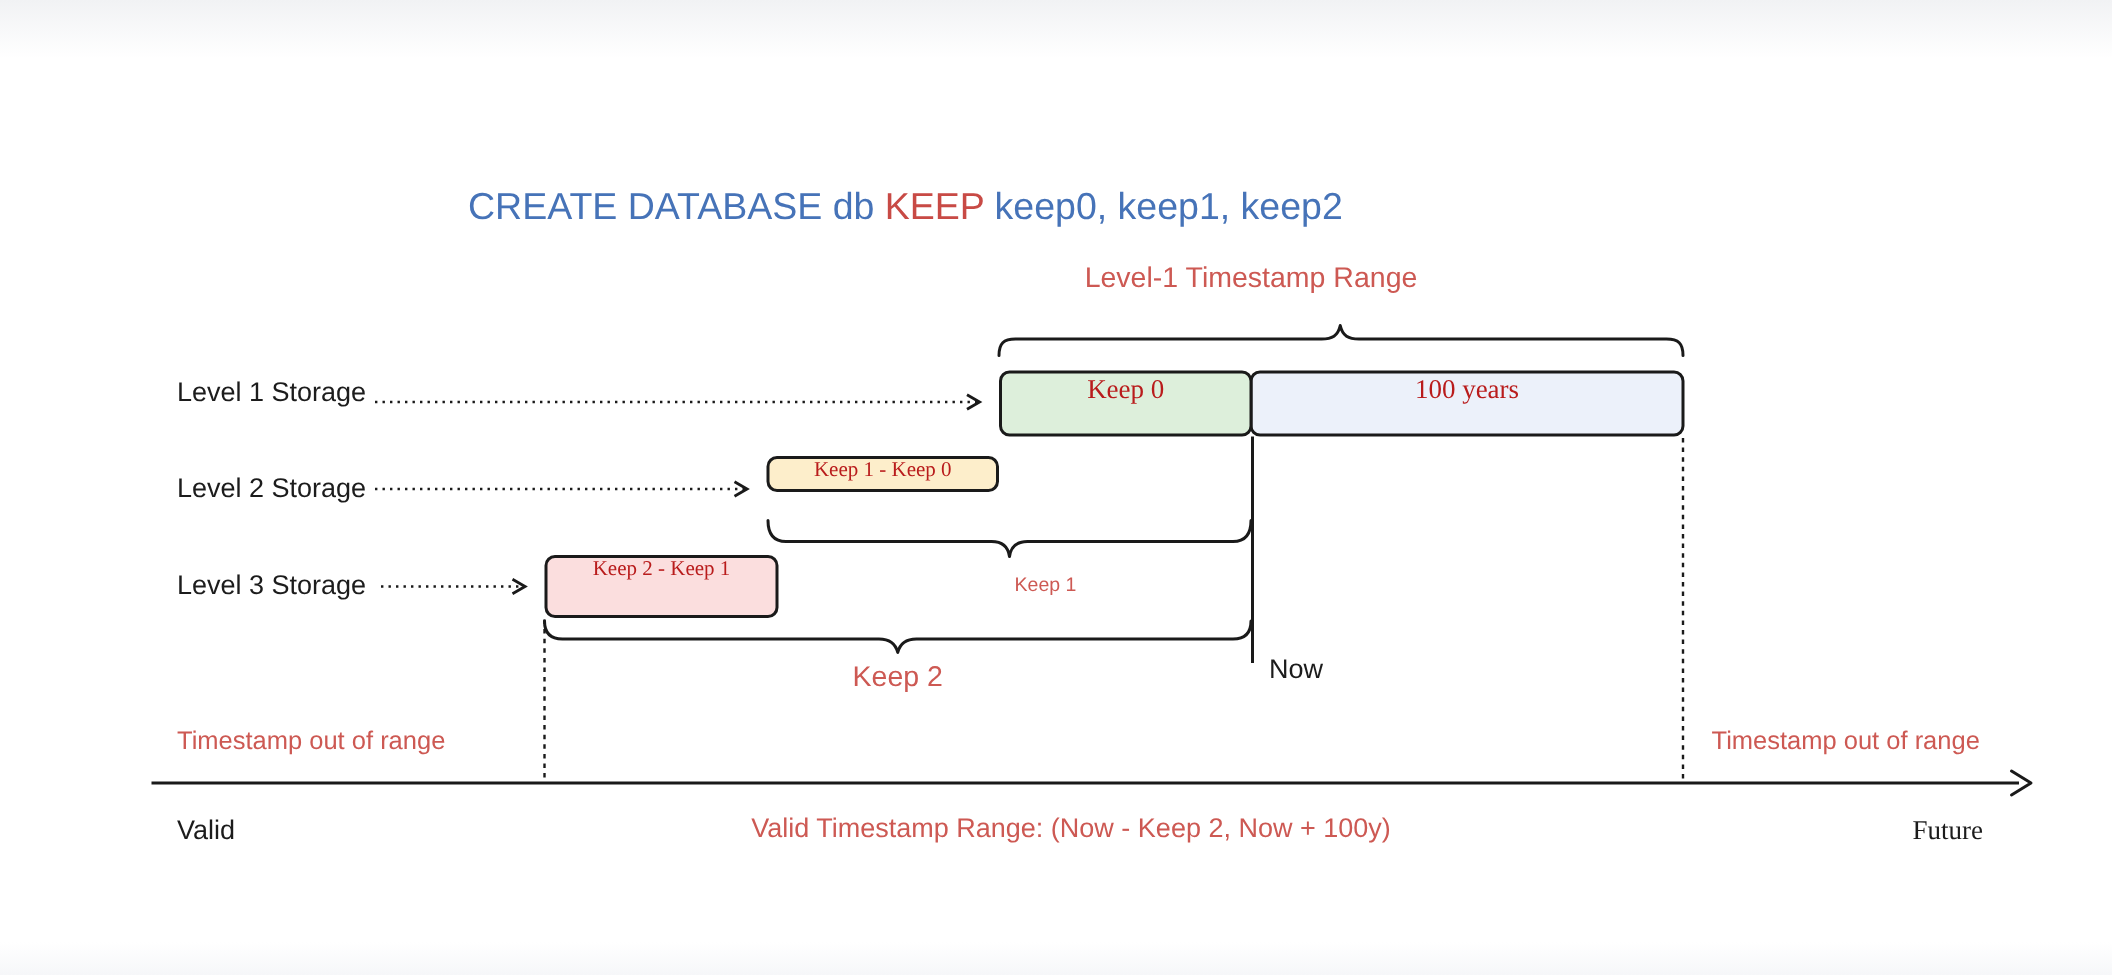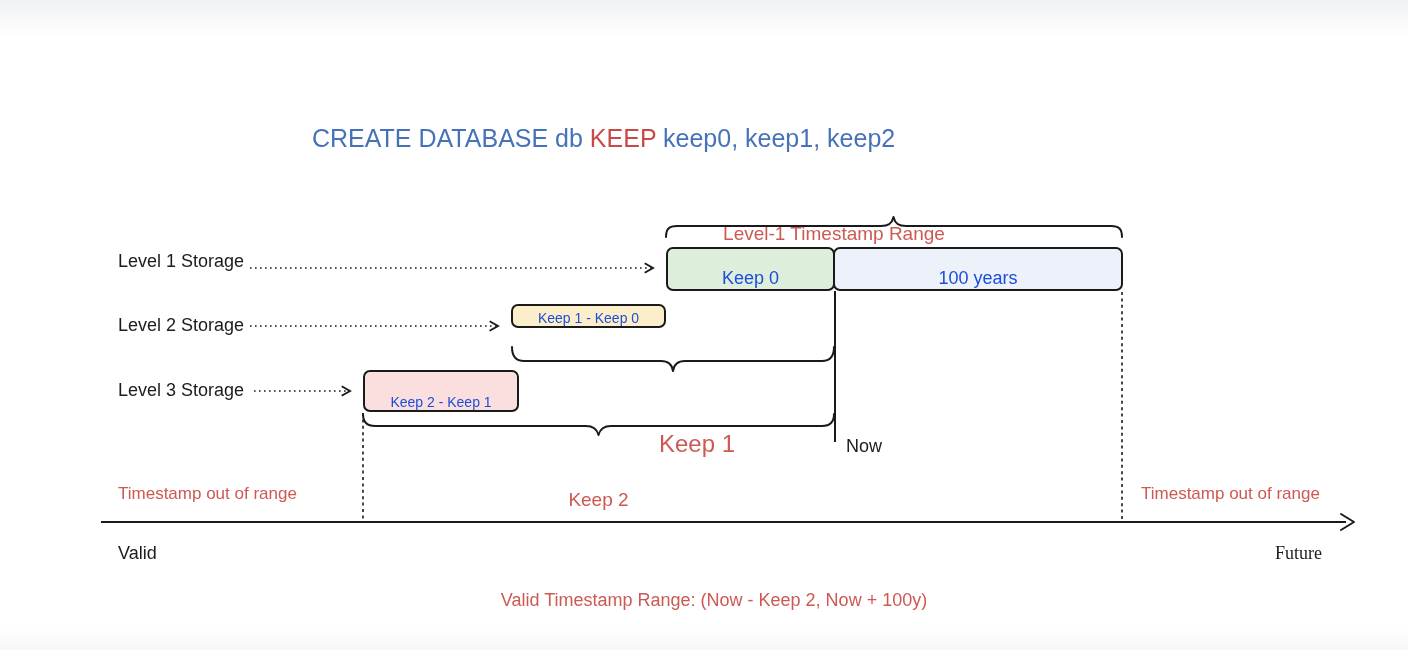--- a/index.html
+++ b/index.html
@@ -6,35 +6,35 @@
   .stage{
     position:relative;width:1408px;height:650px;background:#ffffff;
     font-family:"Liberation Sans",sans-serif;overflow:hidden;
   }
   .bg-top{position:absolute;top:0;left:0;right:0;height:46px;
     background:linear-gradient(180deg,#f1f2f4 0%,rgba(255,255,255,0) 85%);}
   .bg-bottom{position:absolute;bottom:0;left:0;right:0;height:22px;
     background:linear-gradient(0deg,#f6f7f9 0%,rgba(255,255,255,0) 100%);}
   .txt{position:absolute;color:#1c1c1c;white-space:nowrap;}
   .red{color:#cd5953;}
-  .center{text-align:center;margin-top:48px;}
+  .center{text-align:center;}
   .title{position:absolute;left:312px;top:94px;font-size:25px;color:#4673b8;white-space:nowrap;margin-top:30px;}
   .title .kw{color:#c84a45;}
   .box{position:absolute;box-sizing:border-box;border:2px solid #1a1a1a;border-radius:7px;
-    display:flex;align-items:flex-end;justify-content:center;font-size:18px;color:#1d4ed8;}
+    display:flex;align-items:flex-start;justify-content:center;font-size:18px;color:#b91c1c;font-family:Liberation Serif, serif;}
   #box-keep0{left:666px;top:247px;width:169px;height:44px;background:#ddefdb;z-index:2;}
   #box-100y{left:833px;top:247px;width:290px;height:44px;background:#ecf1fa;z-index:1;}
   #box-k1k0{left:511px;top:304px;width:155px;height:24px;background:#fdeecb;font-size:14px;}
   #box-k2k1{left:363px;top:370px;width:156px;height:42px;background:#fbdede;font-size:14px;}
   .row-label{font-size:18px;}
   #lbl-l1{left:118px;top:251px;}
   #lbl-l2{left:118px;top:315px;}
   #lbl-l3{left:118px;top:380px;}
   #lbl-range{left:663px;width:342px;top:175px;font-size:19px;}
-  #lbl-keep1{left:512px;width:322px;top:382px;font-size:24px;padding-left:24px;}
+  #lbl-keep1{left:512px;width:322px;top:382px;font-size:13px;padding-left:24px;}
   #lbl-keep2{left:363px;width:471px;top:441px;font-size:19px;}
   #lbl-now{left:846px;top:436px;font-size:18px;}
   #lbl-oor-left{left:118px;top:484px;font-size:17px;}
   #lbl-oor-right{left:1141px;top:484px;font-size:17px;}
   #lbl-past{left:118px;top:543px;font-size:18px;}
   #lbl-future{left:1275px;top:543px;font-size:18px;font-family:Liberation Serif, serif;}
   #lbl-valid{left:404px;width:620px;top:542px;font-size:18px;}
   svg.lines{position:absolute;left:0;top:0;pointer-events:none;z-index:3;}
 </style>
 </head>

